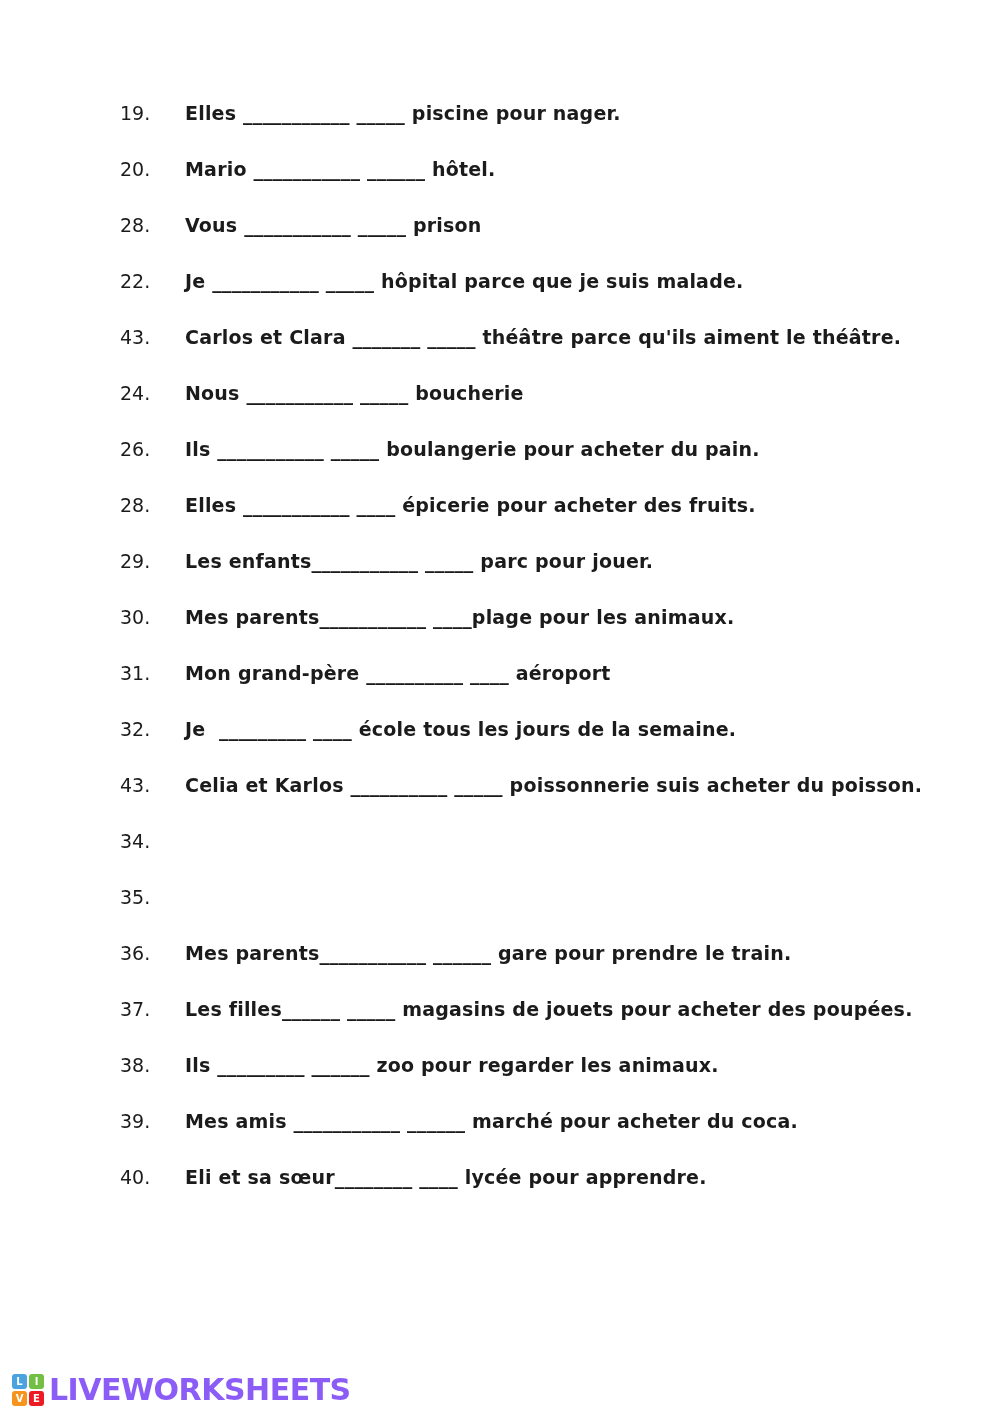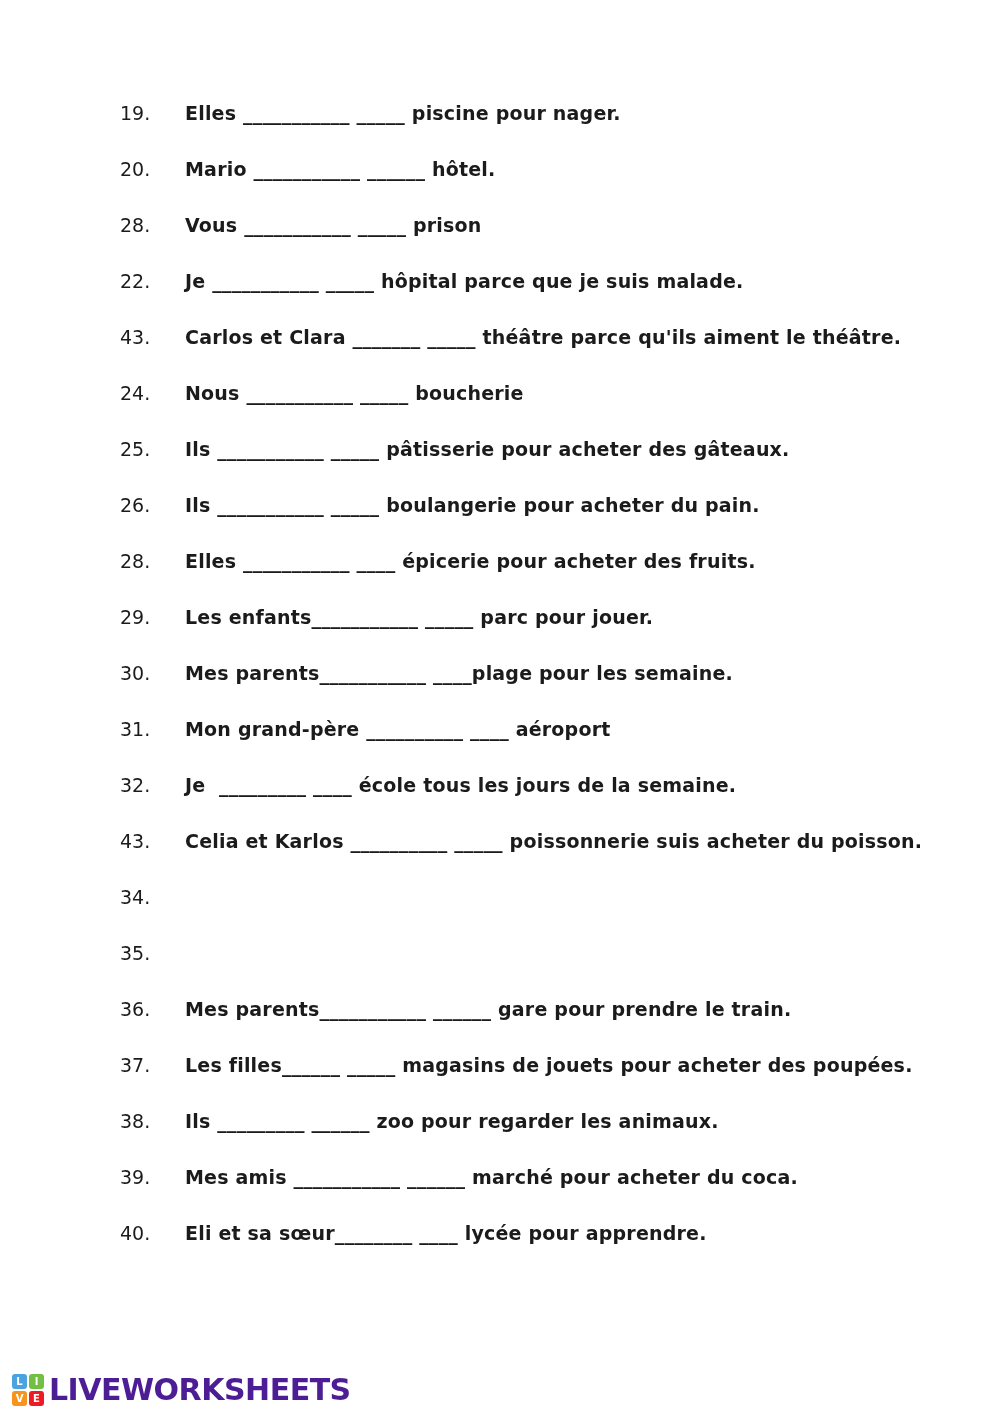--- a/index.html
+++ b/index.html
@@ -90,38 +90,34 @@
       </div>
       <div class="item">
         <span class="num">43.</span>
         <span class="text">Carlos et Clara _______ _____ théâtre parce qu'ils aiment le théâtre.</span>
       </div>
       <div class="item">
         <span class="num">24.</span>
         <span class="text">Nous ___________ _____ boucherie</span>
       </div>
       <div class="item">
-        <span class="num">25.</span>
-        <span class="text">Ils ___________ _____ pâtisserie pour acheter des gâteaux.</span>
-      </div>
-      <div class="item">
         <span class="num">26.</span>
         <span class="text">Ils ___________ _____ boulangerie pour acheter du pain.</span>
       </div>
       <div class="item">
         <span class="num">28.</span>
         <span class="text">Elles ___________ ____ épicerie pour acheter des fruits.</span>
       </div>
       <div class="item">
         <span class="num">29.</span>
         <span class="text">Les enfants___________ _____ parc pour jouer.</span>
       </div>
       <div class="item">
         <span class="num">30.</span>
-        <span class="text">Mes parents___________ ____plage pour les semaine.</span>
+        <span class="text">Mes parents___________ ____plage pour les animaux.</span>
       </div>
       <div class="item">
         <span class="num">31.</span>
         <span class="text">Mon grand-père __________ ____ aéroport</span>
       </div>
       <div class="item">
         <span class="num">32.</span>
         <span class="text">Je  _________ ____ école tous les jours de la semaine.</span>
       </div>
       <div class="item">
@@ -156,15 +152,15 @@
       </div>
     </div>
 
   <div class="footer">
     <div class="tiles" id="tiles">
         <span class="tile" style="background: rgb(74, 163, 223);">L</span>
         <span class="tile" style="background: rgb(114, 191, 68);">I</span>
         <span class="tile" style="background: rgb(247, 148, 29);">V</span>
         <span class="tile" style="background: rgb(237, 28, 36);">E</span>
       </div>
-    <div class="logo-text" style="color: #4c1d95;">LIVEWORKSHEETS</div>
+    <div class="logo-text" style="color: #8b5cf6;">LIVEWORKSHEETS</div>
   </div>
 </div>
 
 </body></html>

